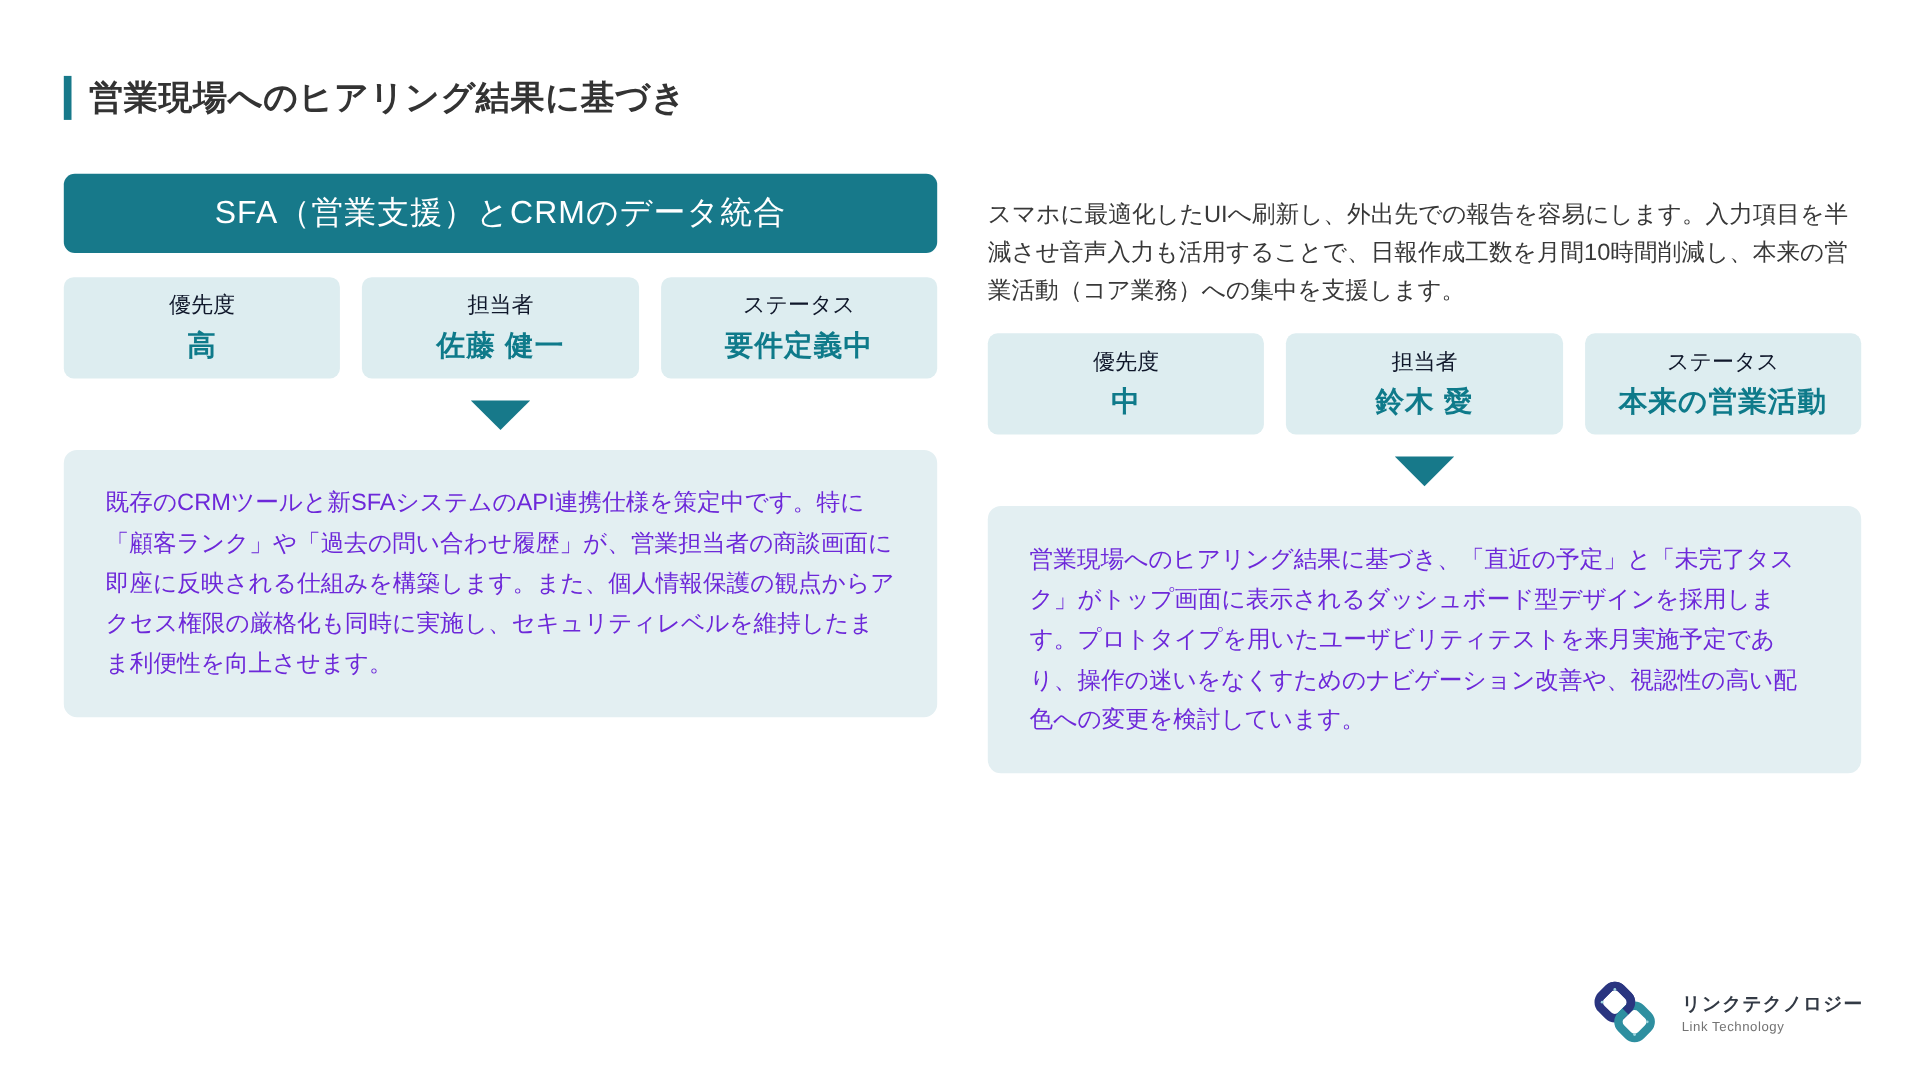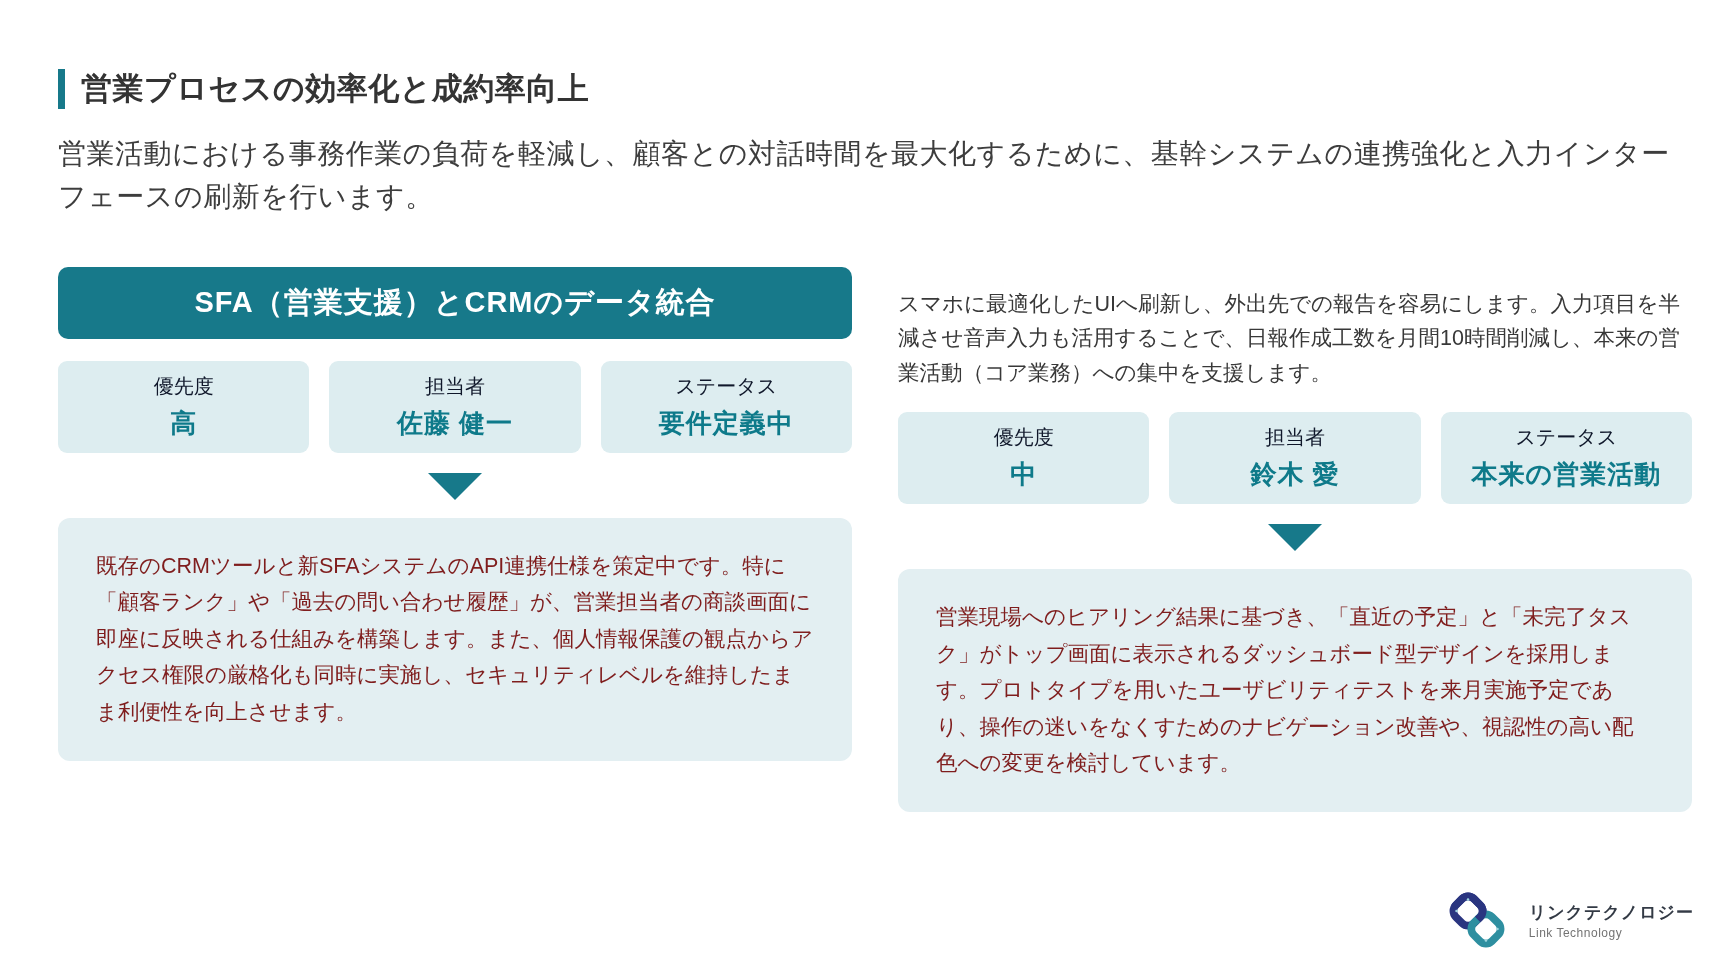--- a/index.html
+++ b/index.html
@@ -45,21 +45,21 @@
     margin-top: 48px;
   }
   .card { flex: 1 1 0; min-width: 0; }
   .card-header {
     background: #17798a;
     color: #ffffff;
     border-radius: 10px;
     height: 72px;
     display: flex; align-items: center; justify-content: center;
     font-size: 29px;
-    font-weight: bold;
+    font-weight: normal;
     letter-spacing: 1px;
   }
   .card-body {
     margin-top: 20px;
     font-size: 21.5px;
     line-height: 1.6;
     color: #383838;
   }
   .badge-row {
     display: flex;
@@ -94,21 +94,21 @@
   }
   .detail-box {
     background: #e3eff2;
     border-radius: 12px;
     padding: 30px 38px;
     min-height: 214px;
   }
   .detail-text {
     font-size: 21.5px;
     line-height: 1.7;
-    color: #7f1d1d;
+    color: #6d28d9;
   }
   
   .logo {
     position: absolute;
     right: 42px;
     bottom: 16px;
     display: flex;
     align-items: center;
     gap: 20px;
   }
@@ -127,24 +127,23 @@
     letter-spacing: 0.5px;
   }
 </style>
 </head>
 <body>
 
 <div class="page">
 
   <div class="title-wrap">
     <div class="title-bar"></div>
-    <h1 class="page-title">営業プロセスの効率化と成約率向上</h1>
+    <h1 class="page-title">営業現場へのヒアリング結果に基づき</h1>
   </div>
 
-  <p class="intro">営業活動における事務作業の負荷を軽減し、顧客との対話時間を最大化するために、基幹システムの連携強化と入力インターフェースの刷新を行います。</p>
 
   <div class="columns">
 
     <section class="card">
       <div class="card-header">SFA（営業支援）とCRMのデータ統合</div>
       <div class="badge-row">
         <div class="badge">
           <div class="badge-label">優先度</div>
           <div class="badge-value">高</div>
         </div>

